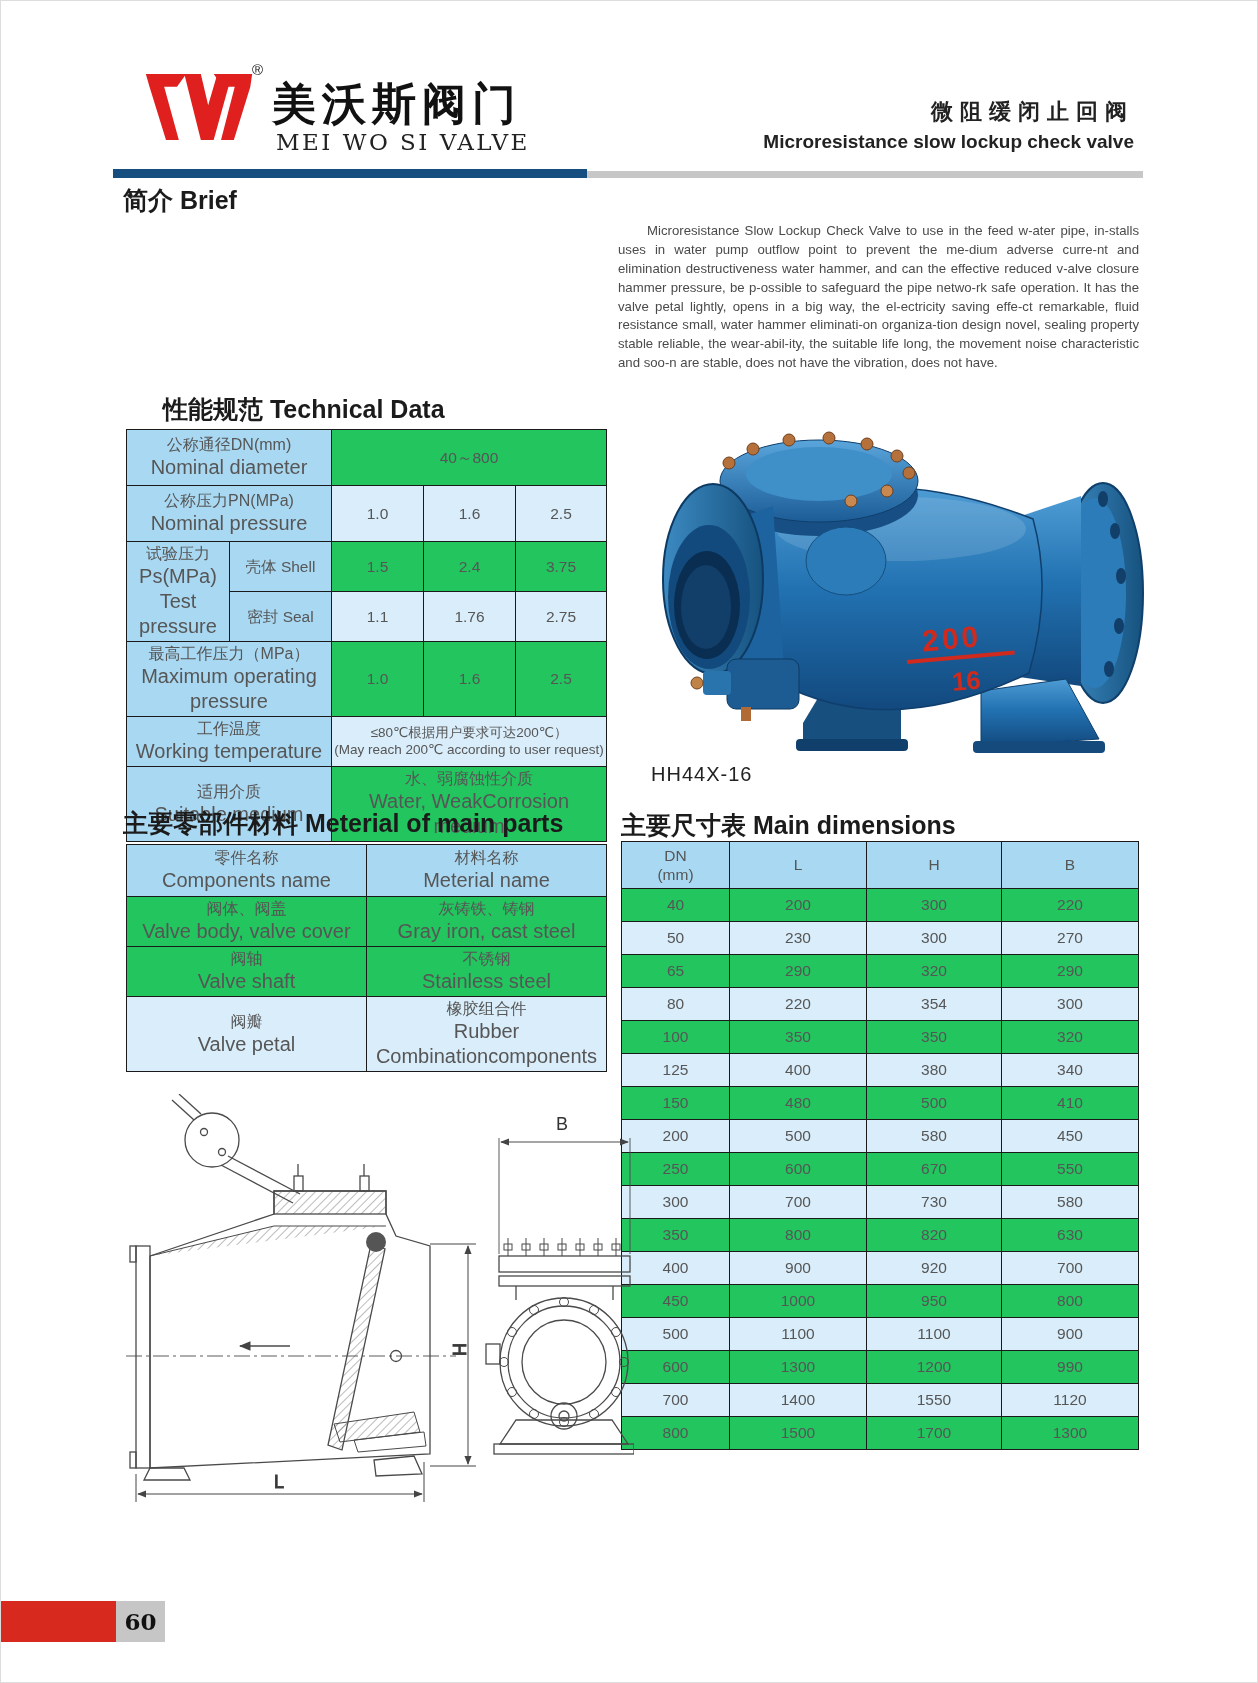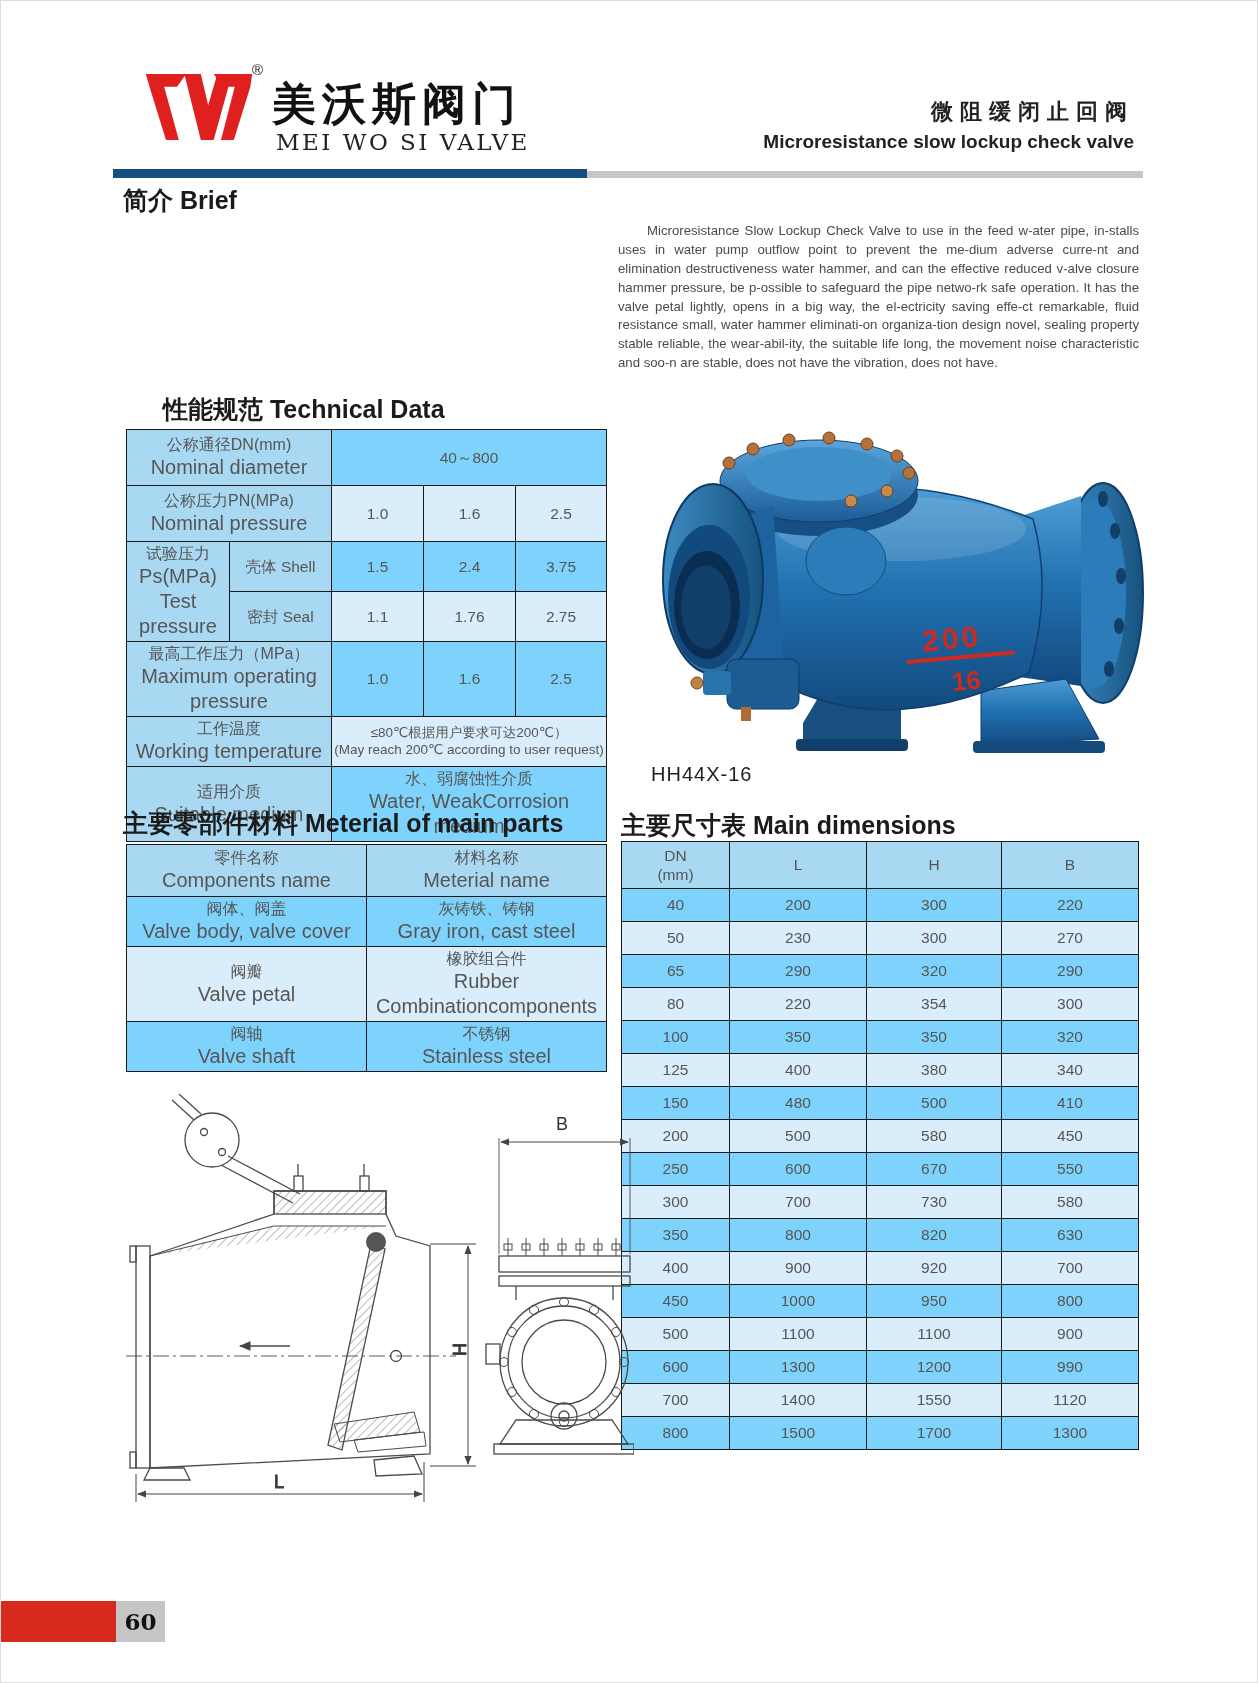--- a/index.html
+++ b/index.html
@@ -20,21 +20,21 @@
   .rule-gray { position:absolute; left:586px; top:170px; width:556px; height:7px; background:#c7c7c7; }
 
   
   .sec-title { position:absolute; font-size:25px; font-weight:bold; color:#1b1b1b; white-space:nowrap; }
 
   
   .brief-cn { position:absolute; left:125px; top:220px; width:480px; font-size:17.5px; line-height:1.82; color:#3a3a3a; letter-spacing:1.5px; text-align:justify; text-indent:2em; }
   .brief-en { position:absolute; left:617px; top:221px; width:521px; font-size:13.2px; line-height:1.43; color:#4a4a4a; text-align:justify; text-indent:2.2em; }
 
   
-  table.t { border-collapse:collapse; table-layout:fixed; background:#7dd3fc; }
+  table.t { border-collapse:collapse; table-layout:fixed; background:#22c55e; }
   table.t td { border:1.6px solid #1a1a1a; text-align:center; vertical-align:middle; color:#565656; font-size:15.5px; line-height:1.25; padding:2px; }
   td.lbl { background:#a9d8f2; }
   .alt { background:#d9edfa; }
   .cn { font-size:16px; }
   .en { font-size:20px; }
   .sm { font-size:13.5px; }
 
   .tech-table { position:absolute; left:125px; top:428px; width:480px; }
   .mat-table  { position:absolute; left:125px; top:843px; width:480px; }
   .dim-table  { position:absolute; left:620px; top:840px; width:517px; }
@@ -246,37 +246,37 @@
       <td>
         <div class="cn">阀体、阀盖</div>
         <div class="en">Valve body, valve cover</div>
       </td>
       <td>
         <div class="cn">灰铸铁、铸钢</div>
         <div class="en">Gray iron, cast steel</div>
       </td>
     </tr>
     <tr style="height:50px;">
+      <td>
+        <div class="cn">阀轴</div>
+        <div class="en">Valve shaft</div>
+      </td>
+      <td>
+        <div class="cn">不锈钢</div>
+        <div class="en">Stainless steel</div>
+      </td>
+    </tr>
+    <tr style="height:50px;">
       <td class="alt">
         <div class="cn">阀瓣</div>
         <div class="en">Valve petal</div>
       </td>
       <td class="alt">
         <div class="cn">橡胶组合件</div>
         <div class="en">Rubber Combinationcomponents</div>
-      </td>
-    </tr>
-    <tr style="height:50px;">
-      <td>
-        <div class="cn">阀轴</div>
-        <div class="en">Valve shaft</div>
-      </td>
-      <td>
-        <div class="cn">不锈钢</div>
-        <div class="en">Stainless steel</div>
       </td>
     </tr>
   </tbody>
     </table>
 
   <div class="sec-title" style="left:620px; top:808px;">主要尺寸表 Main dimensions</div>
   <table class="t dim-table">
     <colgroup>
         <col style="width:108px">
         <col style="width:137px">

